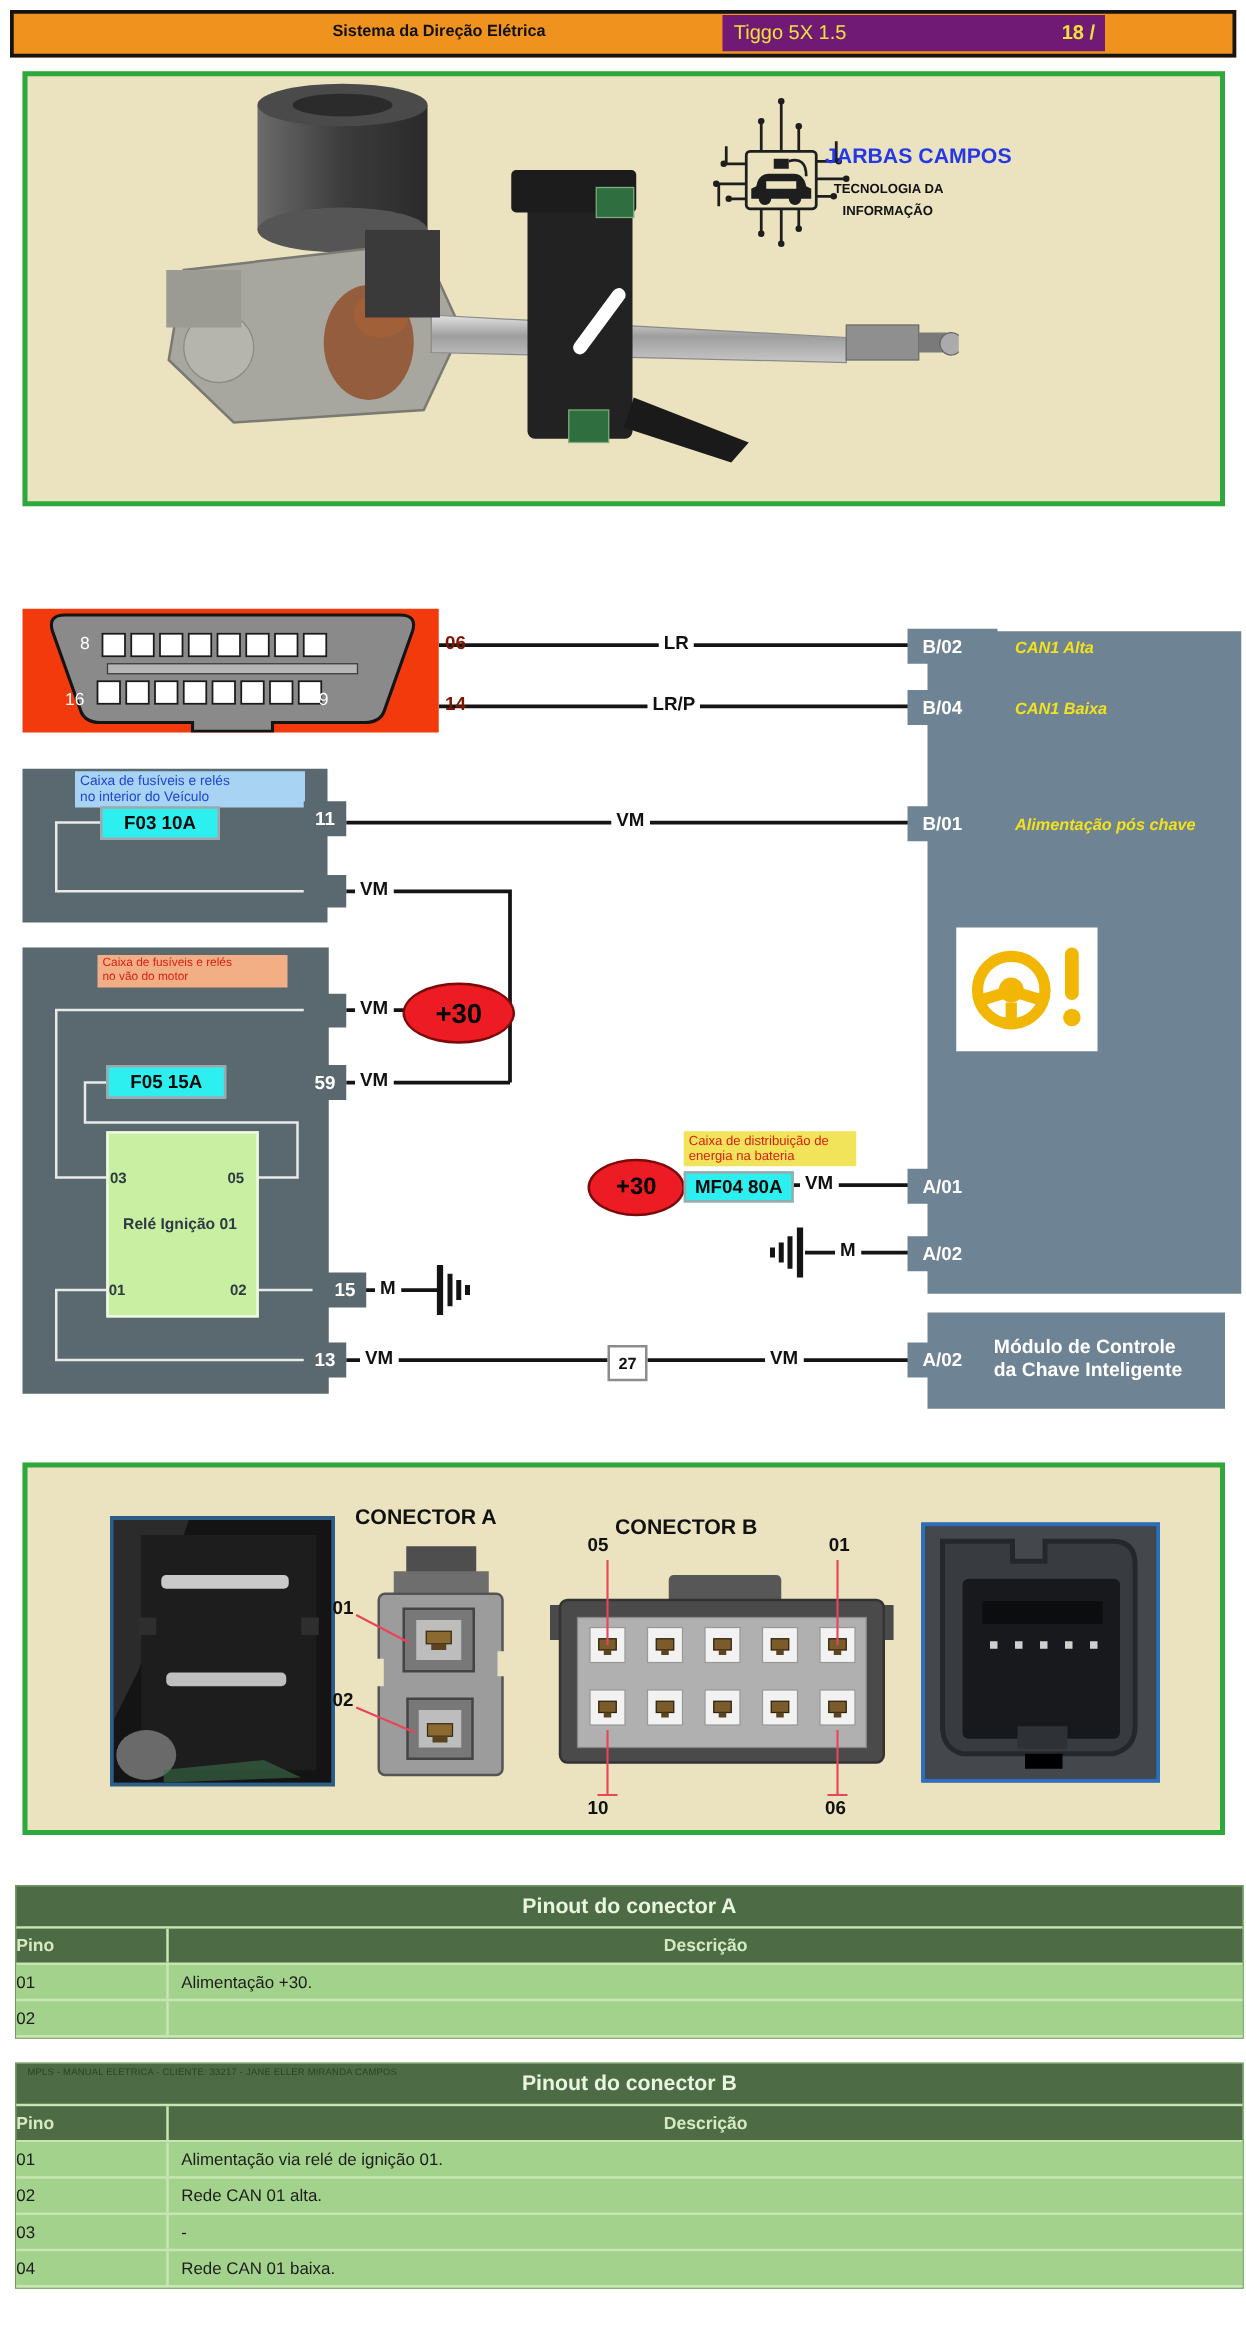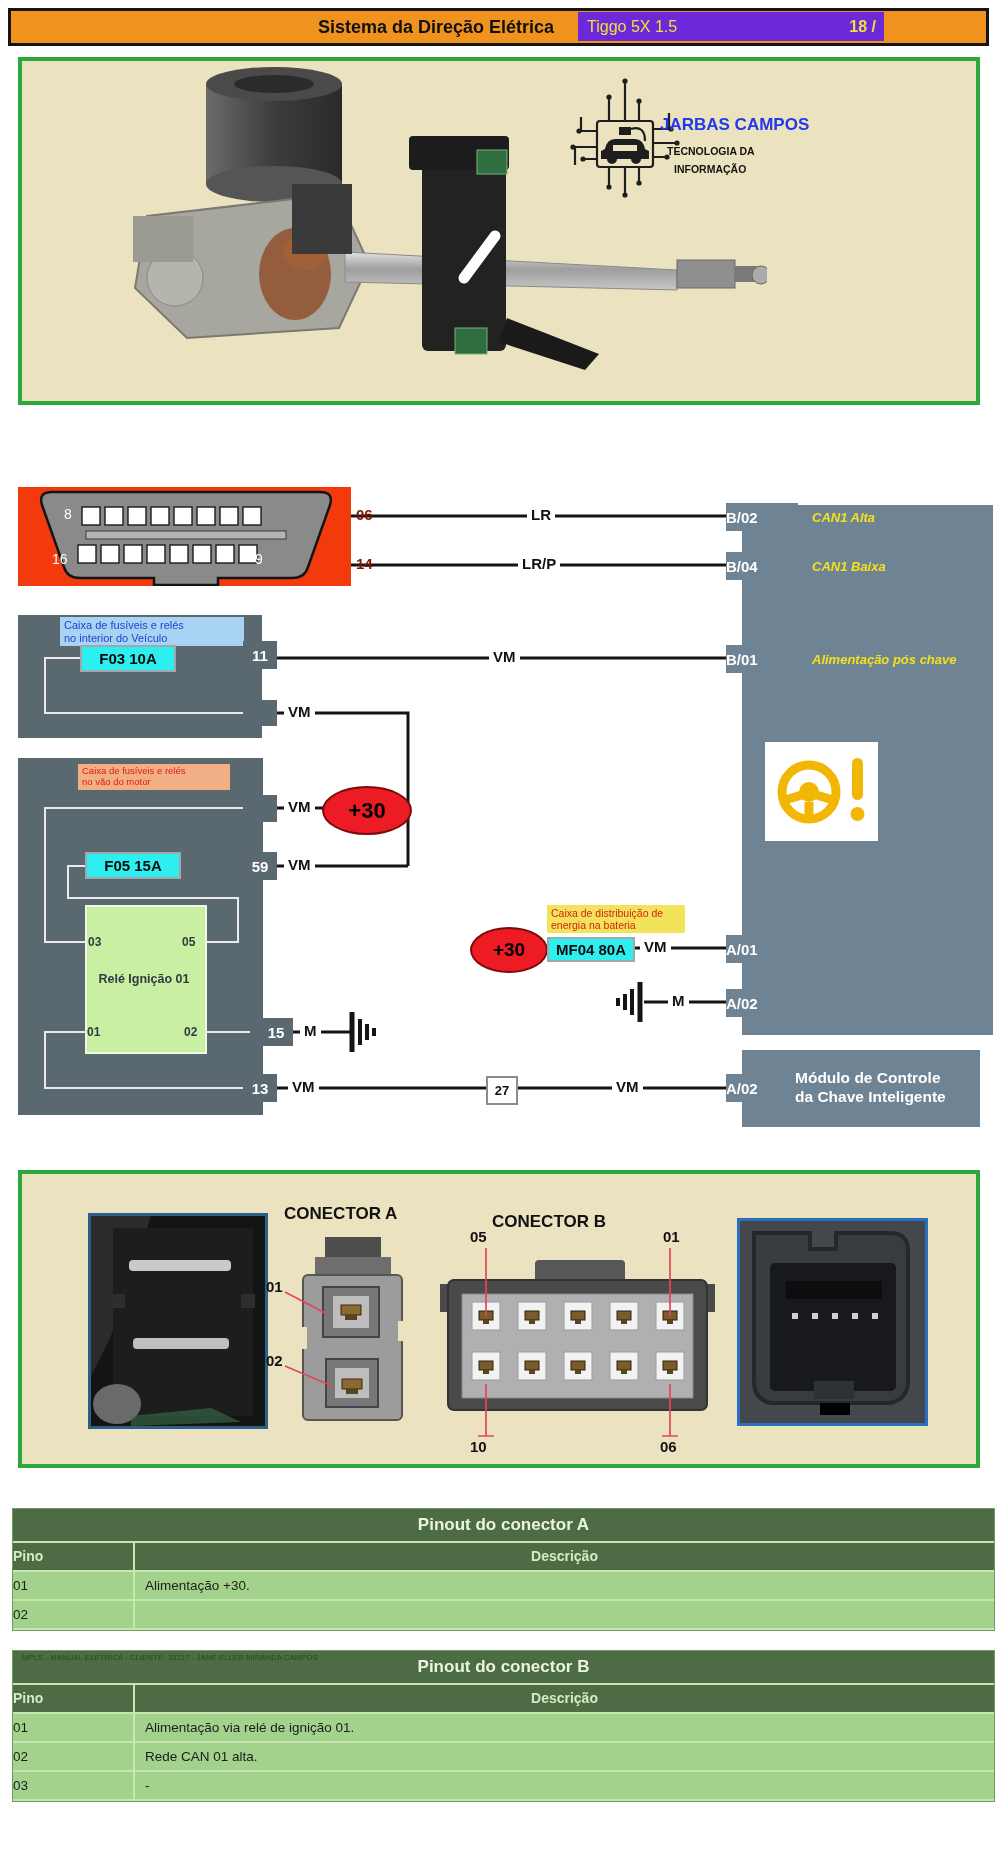--- a/index.html
+++ b/index.html
@@ -1,31 +1,31 @@
 <!DOCTYPE html>
 <html><head>
 <meta charset="utf-8">
 <style>
   html,body{margin:0;padding:0;background:#fff}
   body{font-family:"Liberation Sans", sans-serif;}
   #page{position:relative;width:997px;height:1869px;background:#fff;overflow:hidden}
   .abs{position:absolute}
   
   .header{position:absolute;left:8px;top:8px;width:975px;height:32px;background:#F0921E;border:3px solid #141414}
-  .hdr-title{position:absolute;left:255px;top:6px;width:340px;text-align:center;font-size:18px;font-weight:bold;color:#101010}
-  .hdr-badge{position:absolute;left:567px;top:1px;width:306px;height:29px;background:#6d28d9;display:flex;align-items:center;color:#EFE13C;font-size:16px}
+  .hdr-title{position:absolute;left:255px;top:6px;width:340px;text-align:left;font-size:13px;font-weight:bold;color:#101010}
+  .hdr-badge{position:absolute;left:567px;top:1px;width:306px;height:29px;background:#701a75;display:flex;align-items:center;color:#EFE13C;font-size:16px}
   .hdr-model{padding-left:9px;flex:1}
   .hdr-page{padding-right:8px;font-weight:bold}
   
   .panel{position:absolute;background:#EBE3BF;border:4px solid #2DA83C}
   
   .graybox{position:absolute;background:#5A6970}
   .module{position:absolute;background:#6E8394}
   .tab{position:absolute;width:34px;height:28px;background:#5A6970;color:#fff;font-weight:bold;font-size:15px;display:flex;align-items:center;justify-content:center;z-index:3}
-  .tab.mod{width:72px;background:#6E8394;justify-content:flex-start;padding-left:0;box-sizing:border-box}
+  .tab.mod{width:72px;background:#6E8394;justify-content:flex-start;padding-left:12px;box-sizing:border-box}
   .fuse{position:absolute;background:#2EEFEF;border:2px solid #9FA9AD;color:#0a0a0a;font-weight:bold;font-size:15px;display:flex;align-items:center;justify-content:center;z-index:3}
   .ellipse{position:absolute;background:#ED1C24;border:2px solid #7D0A0A;border-radius:50%;color:#000;font-weight:bold;display:flex;align-items:center;justify-content:center;z-index:3}
   .wire-lbl{position:absolute;background:#fff;padding:0 4px;font-weight:bold;font-size:15px;color:#111;z-index:3}
   .pin-red{position:absolute;font-weight:bold;font-size:15px;color:#7E1500;z-index:3}
   .sig-lbl{position:absolute;font-weight:bold;font-style:italic;font-size:13px;color:#F2E11F;z-index:3}
   .box-note{position:absolute;z-index:3;font-weight:normal;line-height:1.15;padding:2px 4px}
   .note-blue{background:#A9D3F2;color:#1C46D4;font-size:11px}
   .note-salmon{background:#F2AF85;color:#D92015;font-size:9.5px}
   .note-yellow{background:#F2E45A;color:#D92015;font-size:10.5px}
   .relay{position:absolute;background:#C9EFA3;border:2px solid #EDF9E2;z-index:2}
@@ -428,15 +428,19 @@
       <div class="c-desc">Alimentação via relé de ignição 01.</div>
     </div>
     <div class="tbl-row">
       <div class="c-pin">02</div>
       <div class="c-desc">Rede CAN 01 alta.</div>
     </div>
     <div class="tbl-row">
       <div class="c-pin">03</div>
       <div class="c-desc">-</div>
     </div>
+    <div class="tbl-row">
+      <div class="c-pin">04</div>
+      <div class="c-desc">Rede CAN 01 baixa.</div>
+    </div>
   </div>
 
 </div>
 
 </body></html>

